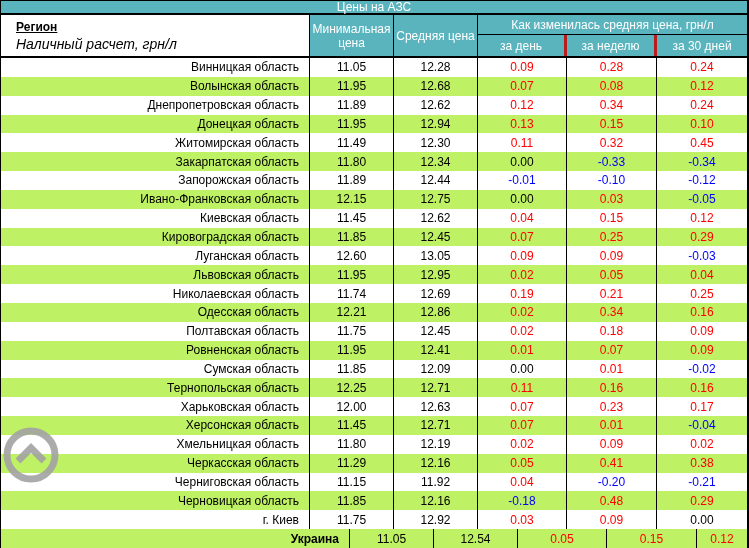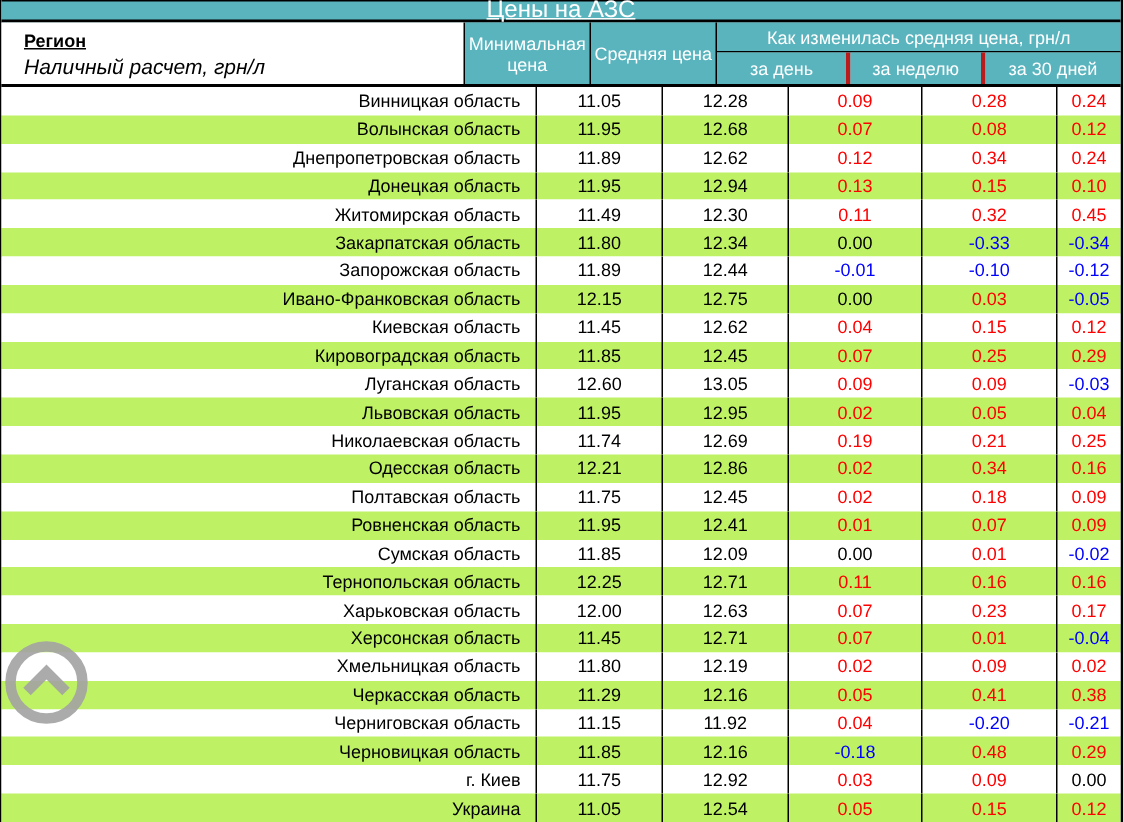--- a/index.html
+++ b/index.html
@@ -15,22 +15,22 @@
     display: flex; flex-direction: column;
   }
 
   
   .banner {
     height: 15px; flex: 0 0 15px;
     background: #5ab4be;
     border-top: 1px solid #000;
     border-bottom: 2px solid #000;
     color: #fff; text-align: center;
-    font-size: 16px; line-height: 12px;
-    display: flex; align-items: center; justify-content: center; text-decoration: underline;
+    font-size: 12px; line-height: 12px;
+    display: flex; align-items: center; justify-content: center;
   }
 
   
   .head-row { flex: 0 0 43px; height: 43px; display: flex; border-bottom: 2px solid #000; }
   .hcell { border-right: 1px solid #000; }
   .h-region {
     width: 309px; background: #fff;
     padding: 2px 0 2px 15px;
     display: flex; flex-direction: column; justify-content: center;
   }
@@ -55,36 +55,36 @@
     background: #5ab4be; color: #fff;
     display: flex; align-items: center; justify-content: center;
     border-right: 3px solid #b91c1c; font-size: 12px;
   }
   .h-day { width: 89px; }
   .h-week { width: 90px; }
   .h-30d { flex: 1; border-right: none; }
 
   
   .rows { flex: 1; display: flex; flex-direction: column; }
-  .trow { flex: 1; display: flex; align-items: stretch; background: #fff; padding-left: 48px; }
+  .trow { flex: 1; display: flex; align-items: stretch; background: #fff; }
   .trow.alt { background: #bef264; }
   .tcell {
     display: flex; align-items: center; justify-content: center;
     border-right: 1px solid #000; font-size: 12px;
   }
   .c-region { width: 309px; justify-content: flex-end; padding-right: 10px; }
   .c-min { width: 84px; }
   .c-avg { width: 84px; }
   .c-day { width: 89px; }
   .c-week { width: 90px; }
   .c-30d { flex: 1; border-right: none; }
   .pos { color: #ff0000; }
   .neg { color: #0000ff; }
   .zero { color: #000; }
-  .trow.total .c-region { font-weight: normal; }
+  .trow.total .c-region { font-weight: bold; margin-left: 40px; }
 
   
   .scrolltop {
     position: absolute; left: 3px; top: 427px;
     width: 56px; height: 56px;
     cursor: pointer; opacity: 0.9;
   }
 </style>
 </head>
 <body>

